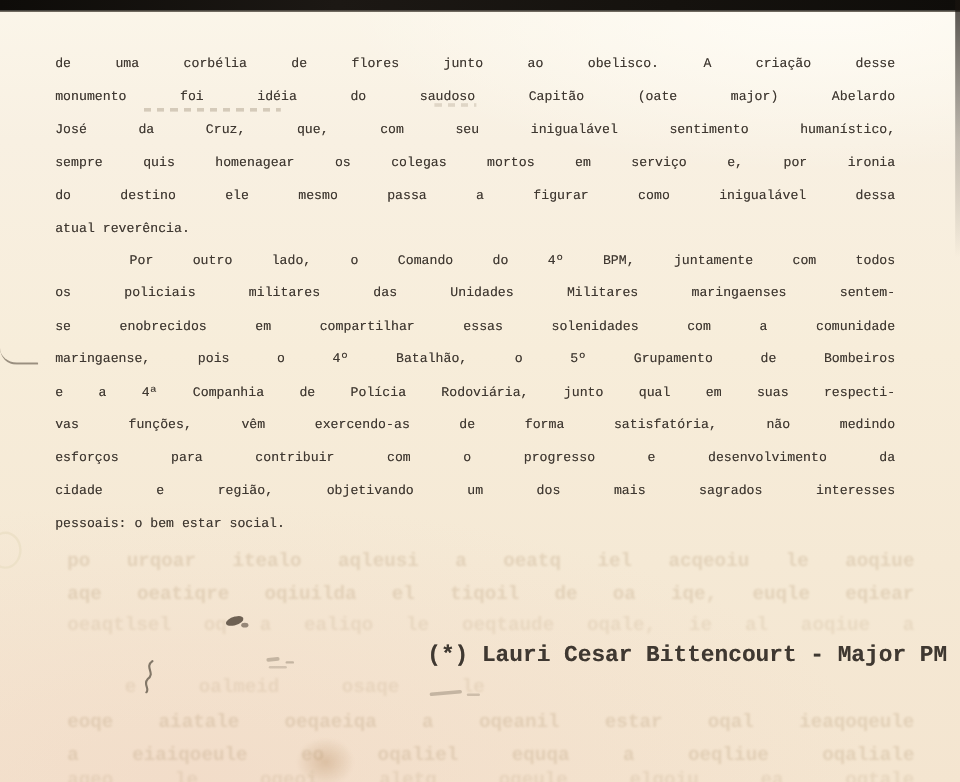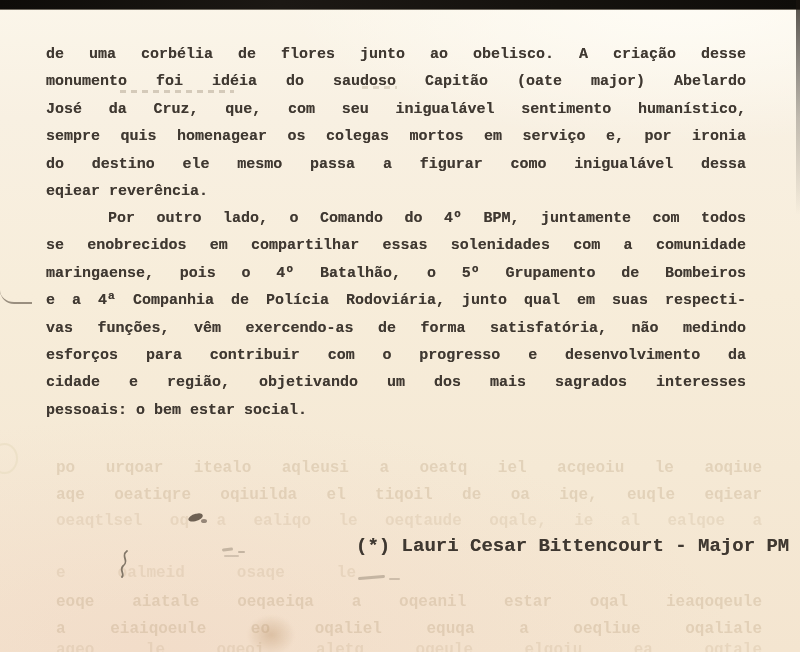--- a/index.html
+++ b/index.html
@@ -16,21 +16,21 @@
     position:absolute;left:0;top:0;width:800px;height:9px;
     background:linear-gradient(90deg,#0e0c09 0%,#1c1814 35%,#15120e 70%,#0f0d0a 100%);
     border-bottom:1px solid #6f695f;
   }
   .right-shadow{
     position:absolute;right:0;top:0;width:4px;height:215px;
     background:linear-gradient(180deg,rgba(24,19,14,0.75) 0%,rgba(24,19,14,0.25) 55%,rgba(24,19,14,0) 100%);
   }
   .typed{
     position:absolute;left:46px;width:700px;
-    font-size:15px;font-weight:700;line-height:27.4px;
+    font-size:11px;font-weight:400;line-height:27.4px;
     color:#3f3831;letter-spacing:0;
     text-shadow:0 0 0.5px rgba(63,56,49,0.55);
   }
   .typed .ln{text-align:justify;text-align-last:justify;}
   .typed .ln.left{text-align:justify;text-align-last:left;}
   .typed .ln.indent{text-indent:62px;}
   #para1{top:41px;}
   #para2{top:205px;}
   .sig{
     position:absolute;left:356px;top:532px;width:400px;
@@ -39,21 +39,21 @@
   }
   .sig .s1{text-align:left;white-space:nowrap;}
   .sig .s2{text-align:center;white-space:nowrap;}
   
   .ghost{
     position:absolute;left:56px;width:706px;
     font-size:16px;font-weight:700;line-height:20px;
     color:#b99f7c;opacity:0.30;filter:blur(0.7px);
     text-align:justify;text-align-last:justify;
   }
-  .ghost.gshort{width:300px;}
+  .ghost.gshort{width:300px;margin-left:48px;}
   .ghost.gfaint{opacity:0.20;}
   
   .mark-curve{
     position:absolute;left:0px;top:288px;width:32px;height:14px;
     border-bottom:2.5px solid #8a7f70;border-bottom-left-radius:14px;
     opacity:0.85;
   }
   .mark-ring{
     position:absolute;left:-9px;top:443px;width:23px;height:27px;
     border:2px solid #ece0c6;border-radius:50%;opacity:0.9;
@@ -87,37 +87,38 @@
 </head>
 <body>
 
 <div class="page">
 
   <div class="topbar"></div>
   <div class="right-shadow"></div>
 
   <div class="ghost" style="top:458px">po urqoar itealo aqleusi a oeatq iel acqeoiu le aoqiue</div>
   <div class="ghost" style="top:485px">aqe oeatiqre oqiuilda el tiqoil de oa iqe, euqle eqiear</div>
-  <div class="ghost gfaint" style="top:511px">oeaqtlsel oq a ealiqo le oeqtaude oqale, ie al ealqoe a</div>
+  <div class="ghost gfaint" style="top:511px">oeaqtlsel oq a ealiqo le oeqtaude oqale, ie al aoqiue a</div>
   <div class="ghost gshort gfaint" style="top:563px">e oalmeid osaqe le</div>
   <div class="ghost" style="top:592px">eoqe aiatale oeqaeiqa a oqeanil estar oqal ieaqoqeule</div>
   <div class="ghost" style="top:619px">a eiaiqoeule eo oqaliel equqa a oeqliue oqaliale</div>
   <div class="ghost gfaint" style="top:640px">aqeo le oqeoi aletq oqeule elqoiu ea oqtale</div>
 
   <div class="typed" id="para1">
     <div class="ln">de uma corbélia de flores junto ao obelisco. A criação desse</div>
     <div class="ln">monumento foi idéia do saudoso Capitão (oate major) Abelardo</div>
     <div class="ln">José da Cruz, que, com seu inigualável sentimento humanístico,</div>
     <div class="ln">sempre quis homenagear os colegas mortos em serviço e, por ironia</div>
     <div class="ln">do destino ele mesmo passa a figurar como inigualável dessa</div>
-    <div class="ln left">eqiear reverência.</div>
+    <div class="ln left">atual reverência.</div>
   </div>
 
   <div class="typed" id="para2">
     <div class="ln indent">Por outro lado, o Comando do 4º BPM, juntamente com todos</div>
+    <div class="ln">os policiais militares das Unidades Militares maringaenses sentem-</div>
     <div class="ln">se enobrecidos em compartilhar essas solenidades com a comunidade</div>
     <div class="ln">maringaense, pois o 4º Batalhão, o 5º Grupamento de Bombeiros</div>
     <div class="ln">e a 4ª Companhia de Polícia Rodoviária, junto qual em suas respecti-</div>
     <div class="ln">vas funções, vêm exercendo-as de forma satisfatória, não medindo</div>
     <div class="ln">esforços para contribuir com o progresso e desenvolvimento da</div>
     <div class="ln">cidade e região, objetivando um dos mais sagrados interesses</div>
     <div class="ln left">pessoais: o bem estar social.</div>
   </div>
 
   <div class="sig">

